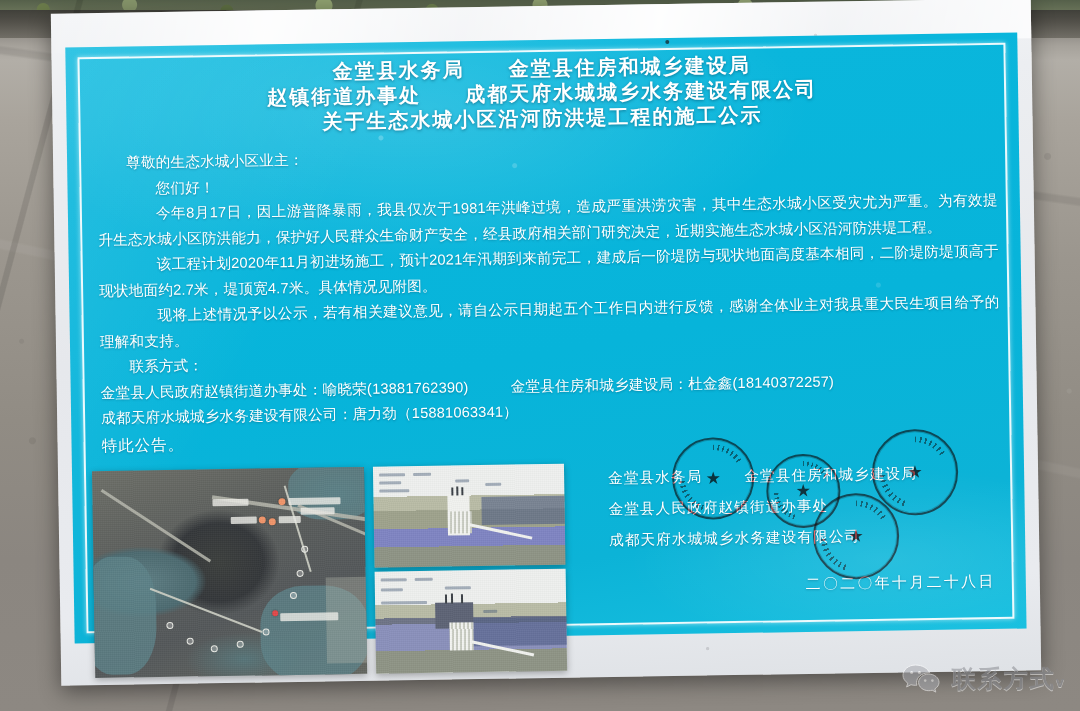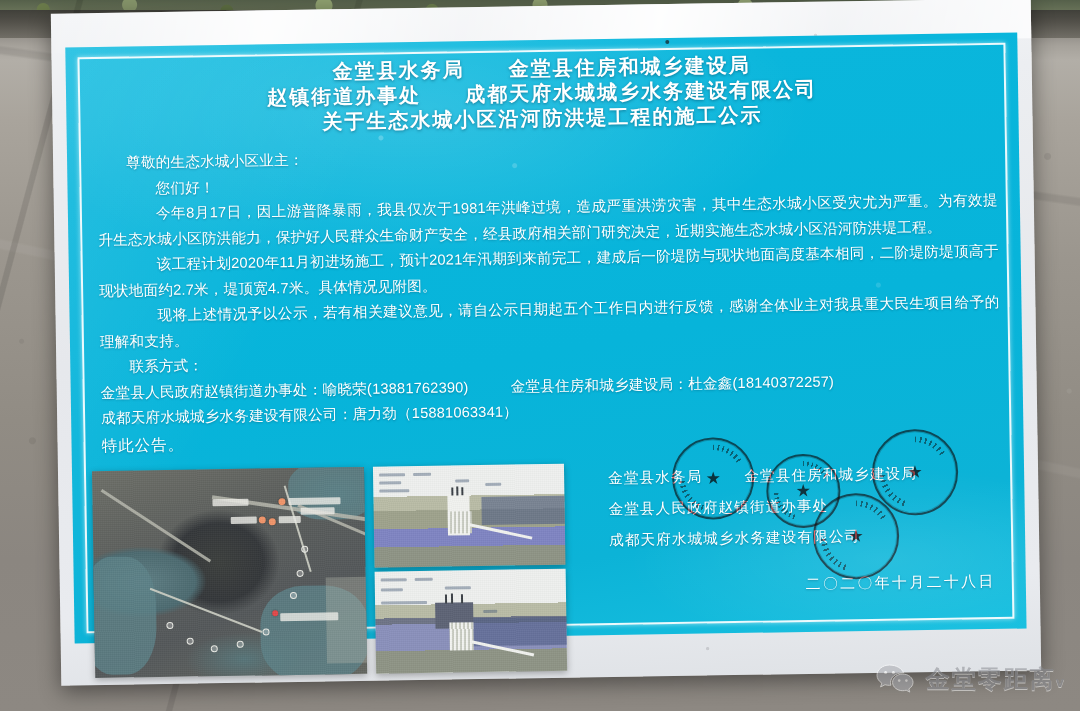--- a/index.html
+++ b/index.html
@@ -331,15 +331,15 @@
         <path d="M14.5 2C7.6 2 2 6.6 2 12.2c0 3.2 1.9 6.1 4.8 7.9L5.6 24l4.4-2.3c1.4.4 2.9.6 4.5.6.5 0 1 0 1.4-.1-.3-.8-.4-1.7-.4-2.6 0-5.4 5.3-9.7 11.8-9.7.4 0 .8 0 1.2.1C27.3 5.6 21.5 2 14.5 2z"></path>
         <path d="M38 19.4c0-4.6-4.6-8.3-10.2-8.3s-10.2 3.7-10.2 8.3 4.6 8.3 10.2 8.3c1.2 0 2.3-.2 3.4-.5l3.6 1.9-1-3.2c2.6-1.5 4.2-4 4.2-6.5z"></path>
       </g>
       <circle cx="10.6" cy="9.6" r="1.5" fill="#ffffff"></circle>
       <circle cx="18.4" cy="9.6" r="1.5" fill="#ffffff"></circle>
       <circle cx="24.2" cy="17.6" r="1.3" fill="#ffffff"></circle>
       <circle cx="31.4" cy="17.6" r="1.3" fill="#ffffff"></circle>
     </svg>
   </div>
   <div class="wm-text">
-    <span>金堂零距离</span><span class="v">v</span>
+    <span>联系方式</span><span class="v">v</span>
   </div>
 </div>
 
 </body></html>

